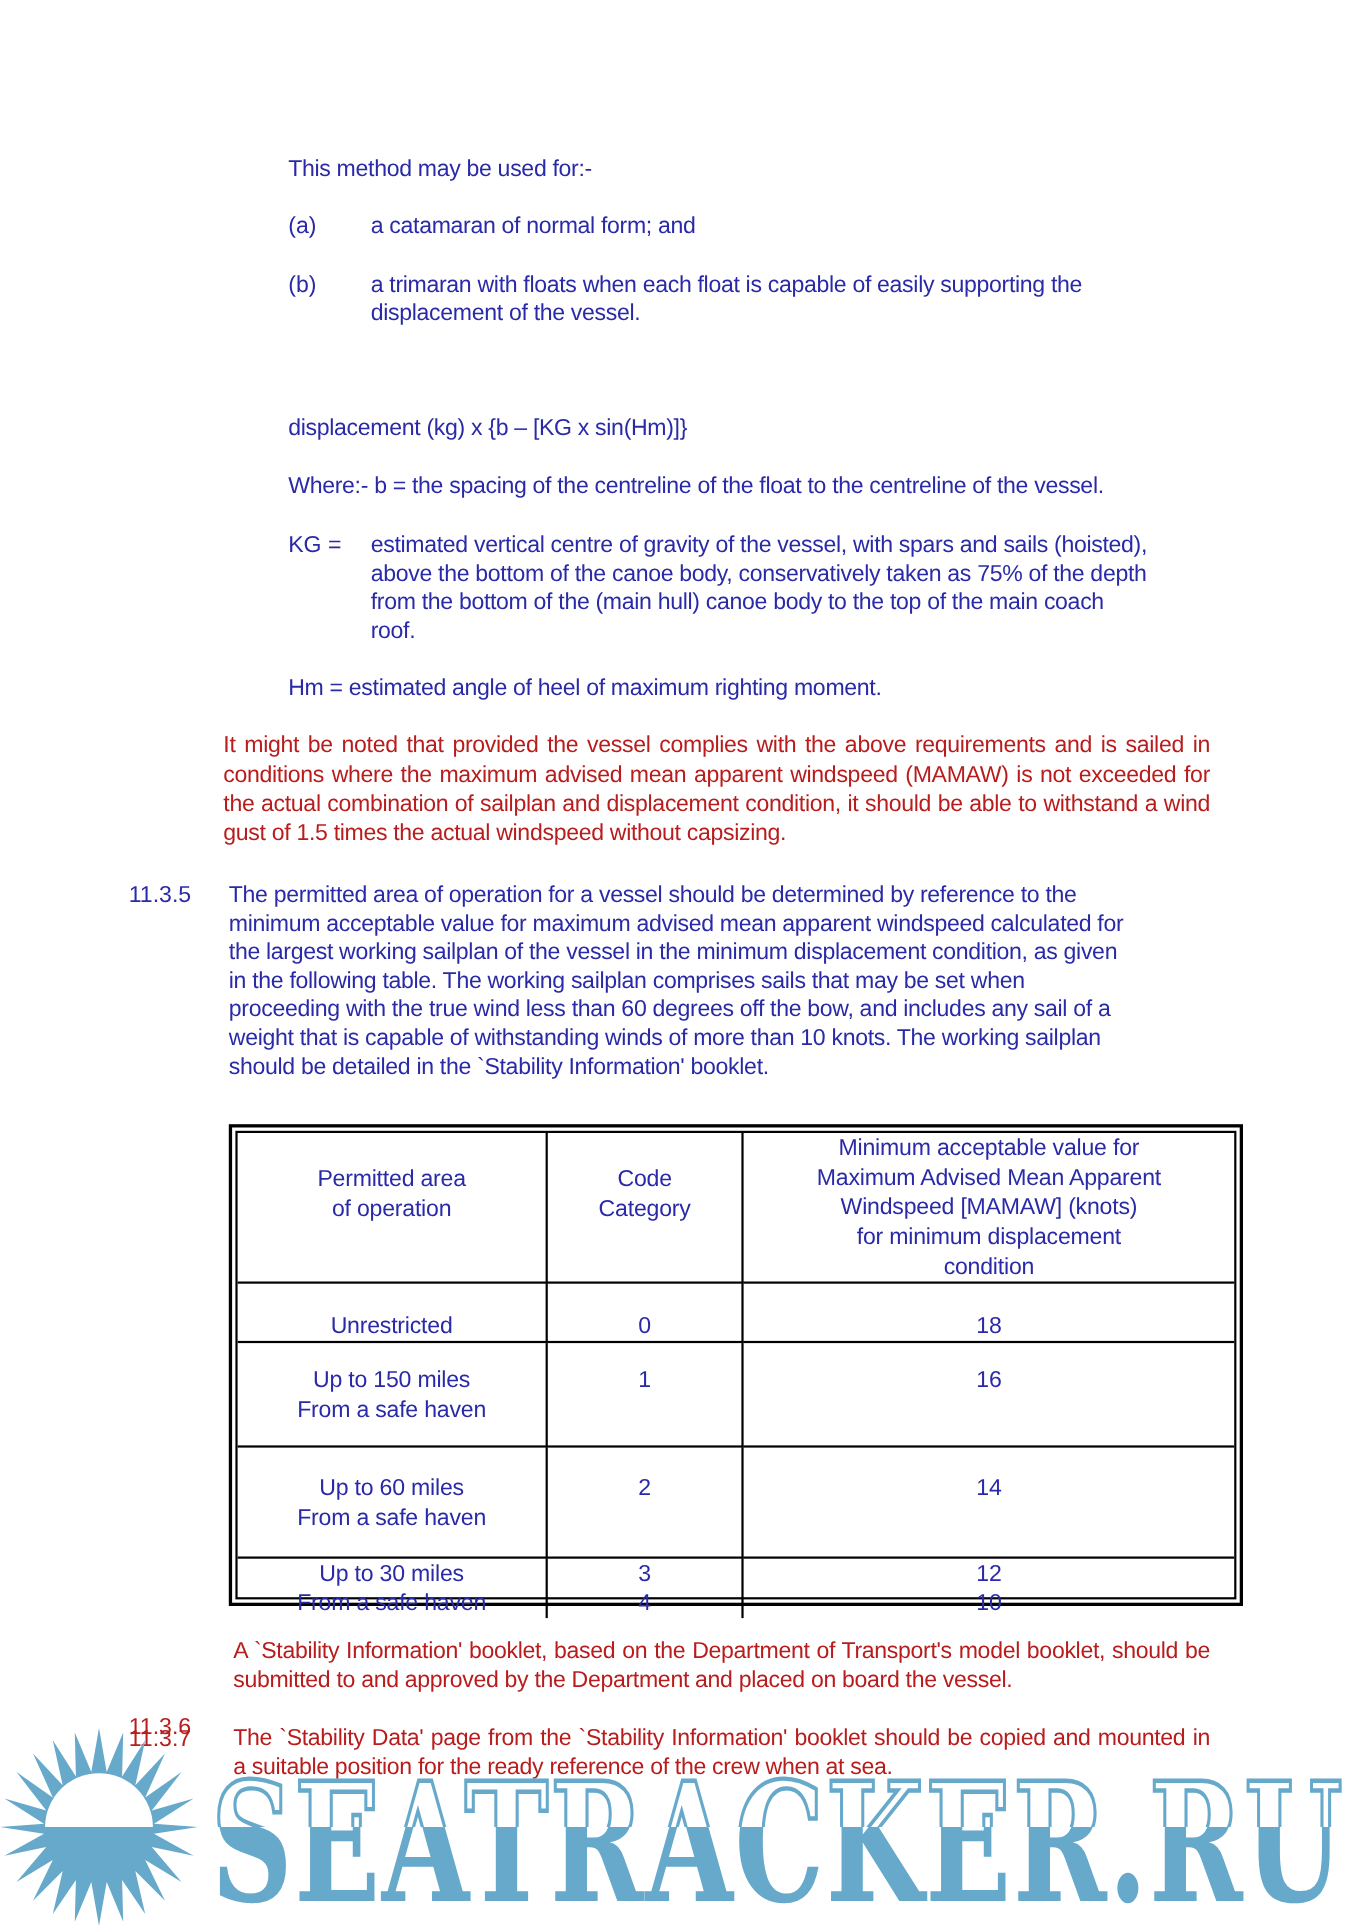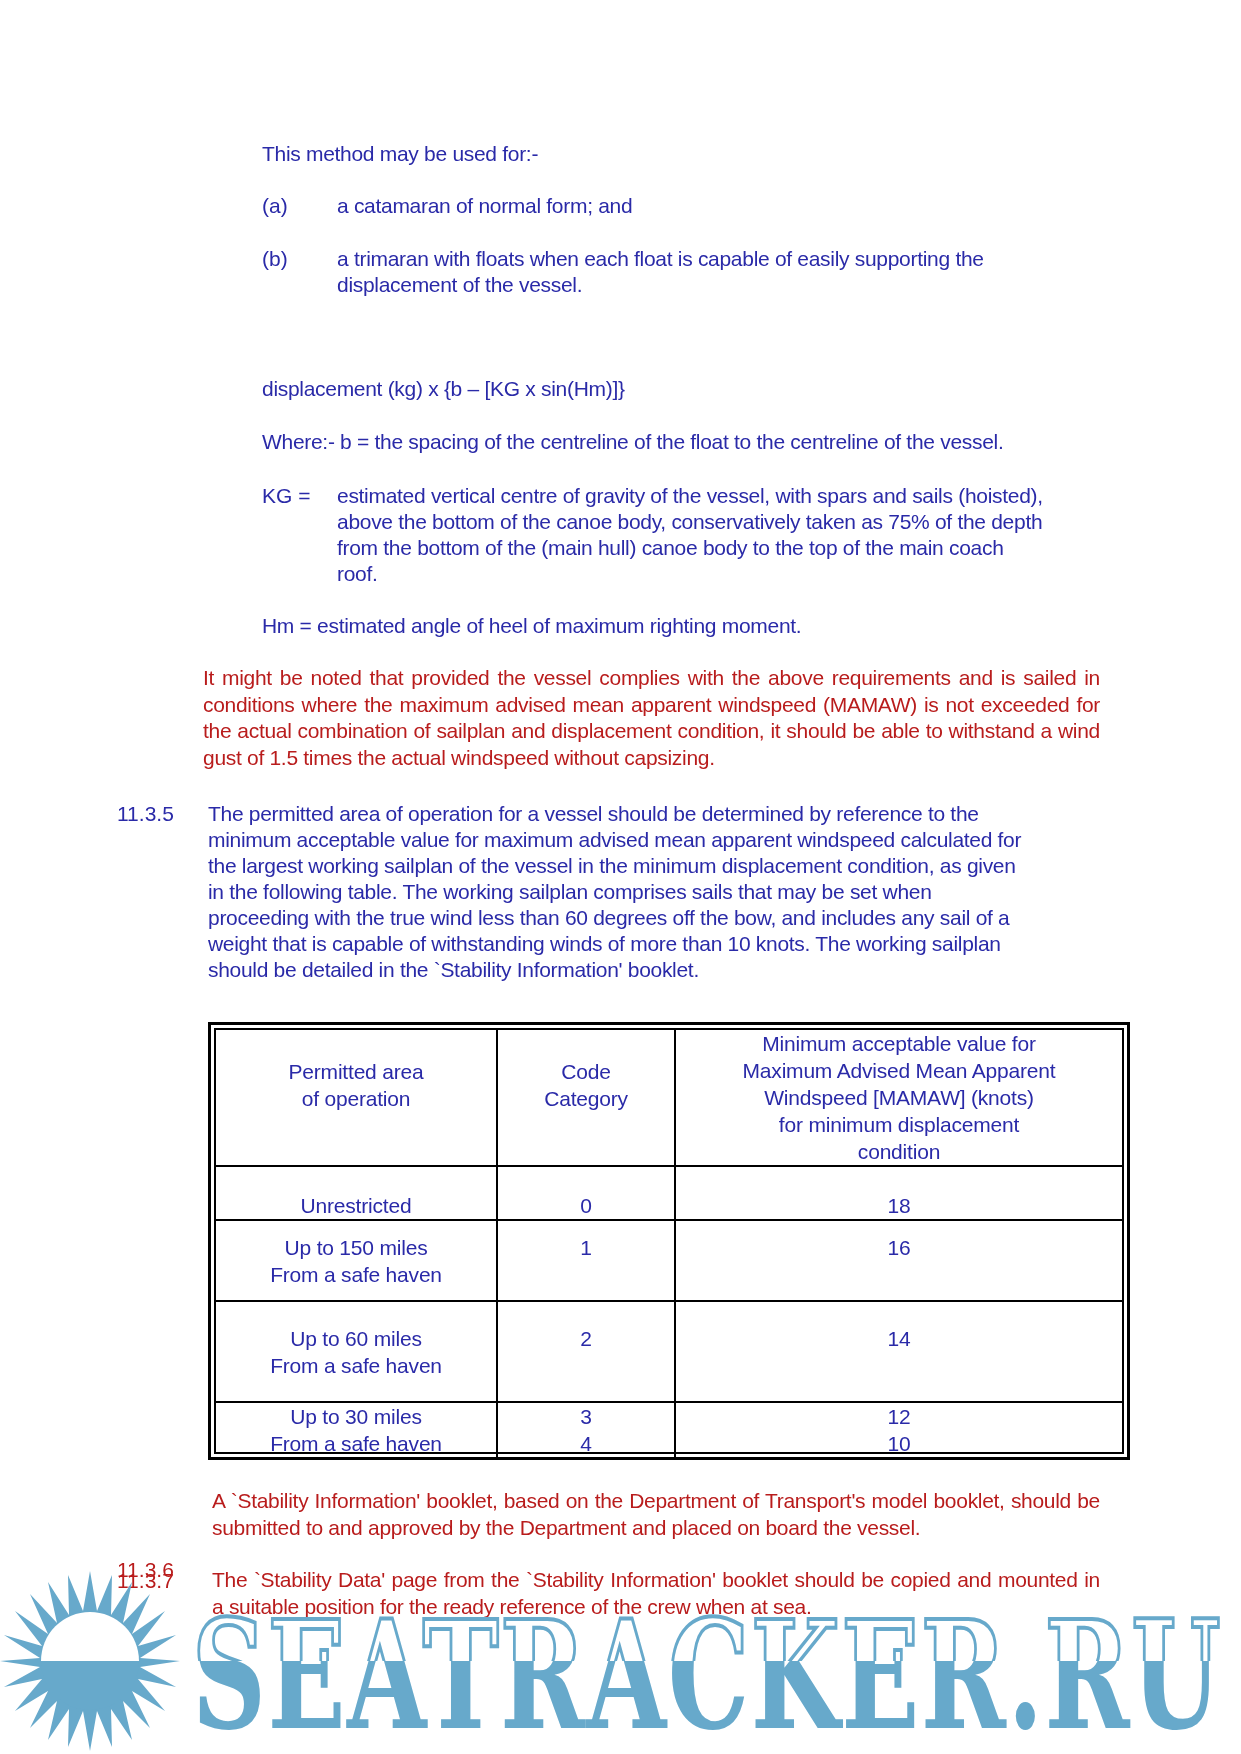--- a/index.html
+++ b/index.html
@@ -177,21 +177,21 @@
                 <div class="cell-lines">
                   <div>0</div>
                 </div>
               </td>
           <td>
                 <div class="cell-lines">
                   <div>18</div>
                 </div>
               </td>
         </tr>
-        <tr style="height:81px;">
+        <tr style="height:95px;">
           <td style="vertical-align:middle;">
                 <div class="cell-lines">
                   <div>Up to 150 miles</div>
                   <div>From a safe haven</div>
                 </div>
               </td>
           <td style="vertical-align:middle;">
                 <div class="cell-lines">
                   <div>1</div>
                   <div style="height:27px;"></div>

